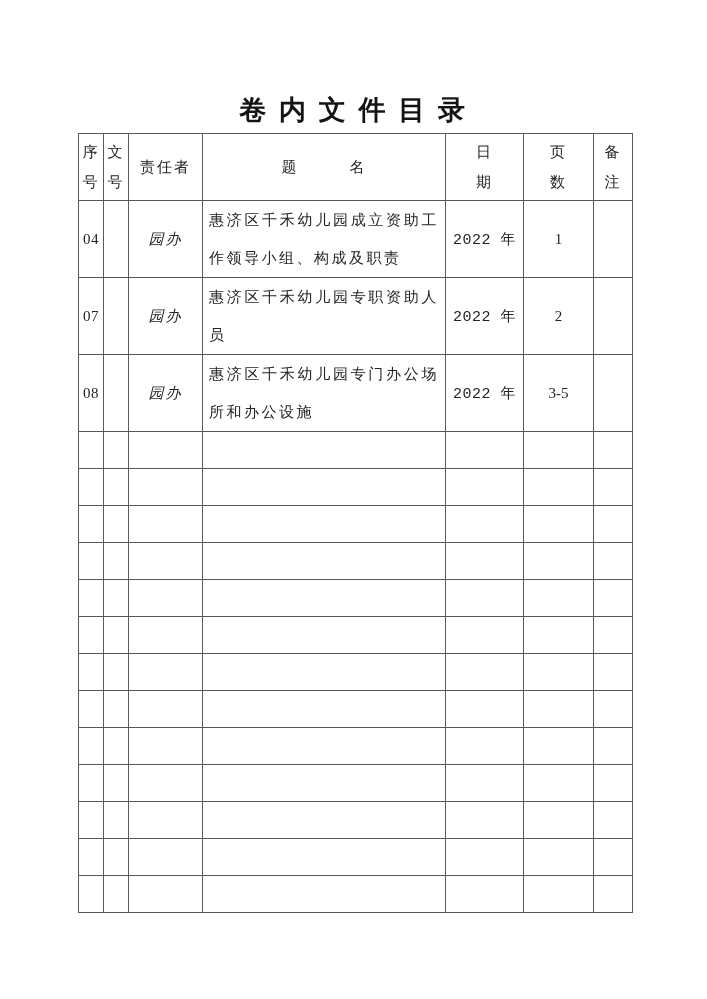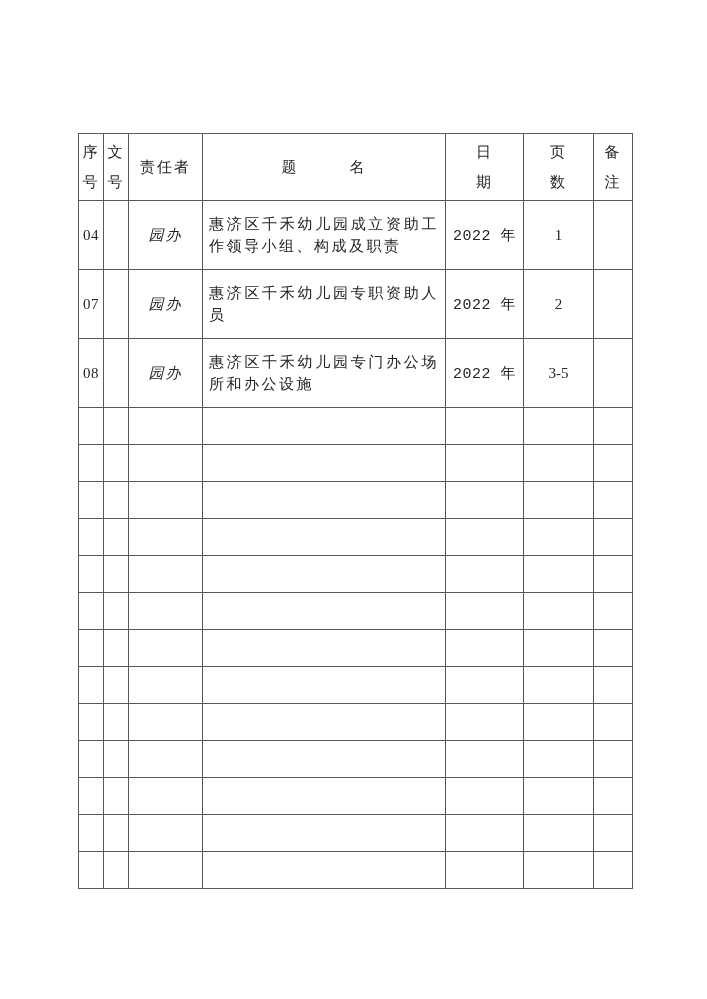--- a/index.html
+++ b/index.html
@@ -43,33 +43,34 @@
   }
   .catalog thead tr { height: 67px; }
   .catalog tr.data-row { height: 69px; }
   .catalog tr.empty-row { height: 37px; }
   th .hline { line-height: 30px; letter-spacing: 2px; white-space: pre; }
   td.title-cell {
     text-align: justify;
     text-align-last: left;
     padding: 0 6px;
     letter-spacing: 2.5px;
-    line-height: 22px;
+    line-height: 38px;
     border-radius: 26px;
   }
   td.seq-cell { letter-spacing: 0.5px; }
   td.resp-cell { letter-spacing: 2px; font-style: italic; }
   td.date-cell { letter-spacing: 0.5px; white-space: pre; font-family: Liberation Mono, monospace; }
   td.pages-cell { letter-spacing: 0; }
 </style>
 </head>
 <body>
 
 <div class="page">
 
+  <div class="doc-title">卷 内 文 件 目 录</div>
 
   <table class="catalog">
     <colgroup>
       <col style="width:25px">
       <col style="width:25px">
       <col style="width:74px">
       <col style="width:243px">
       <col style="width:78px">
       <col style="width:70px">
       <col style="width:39px">

